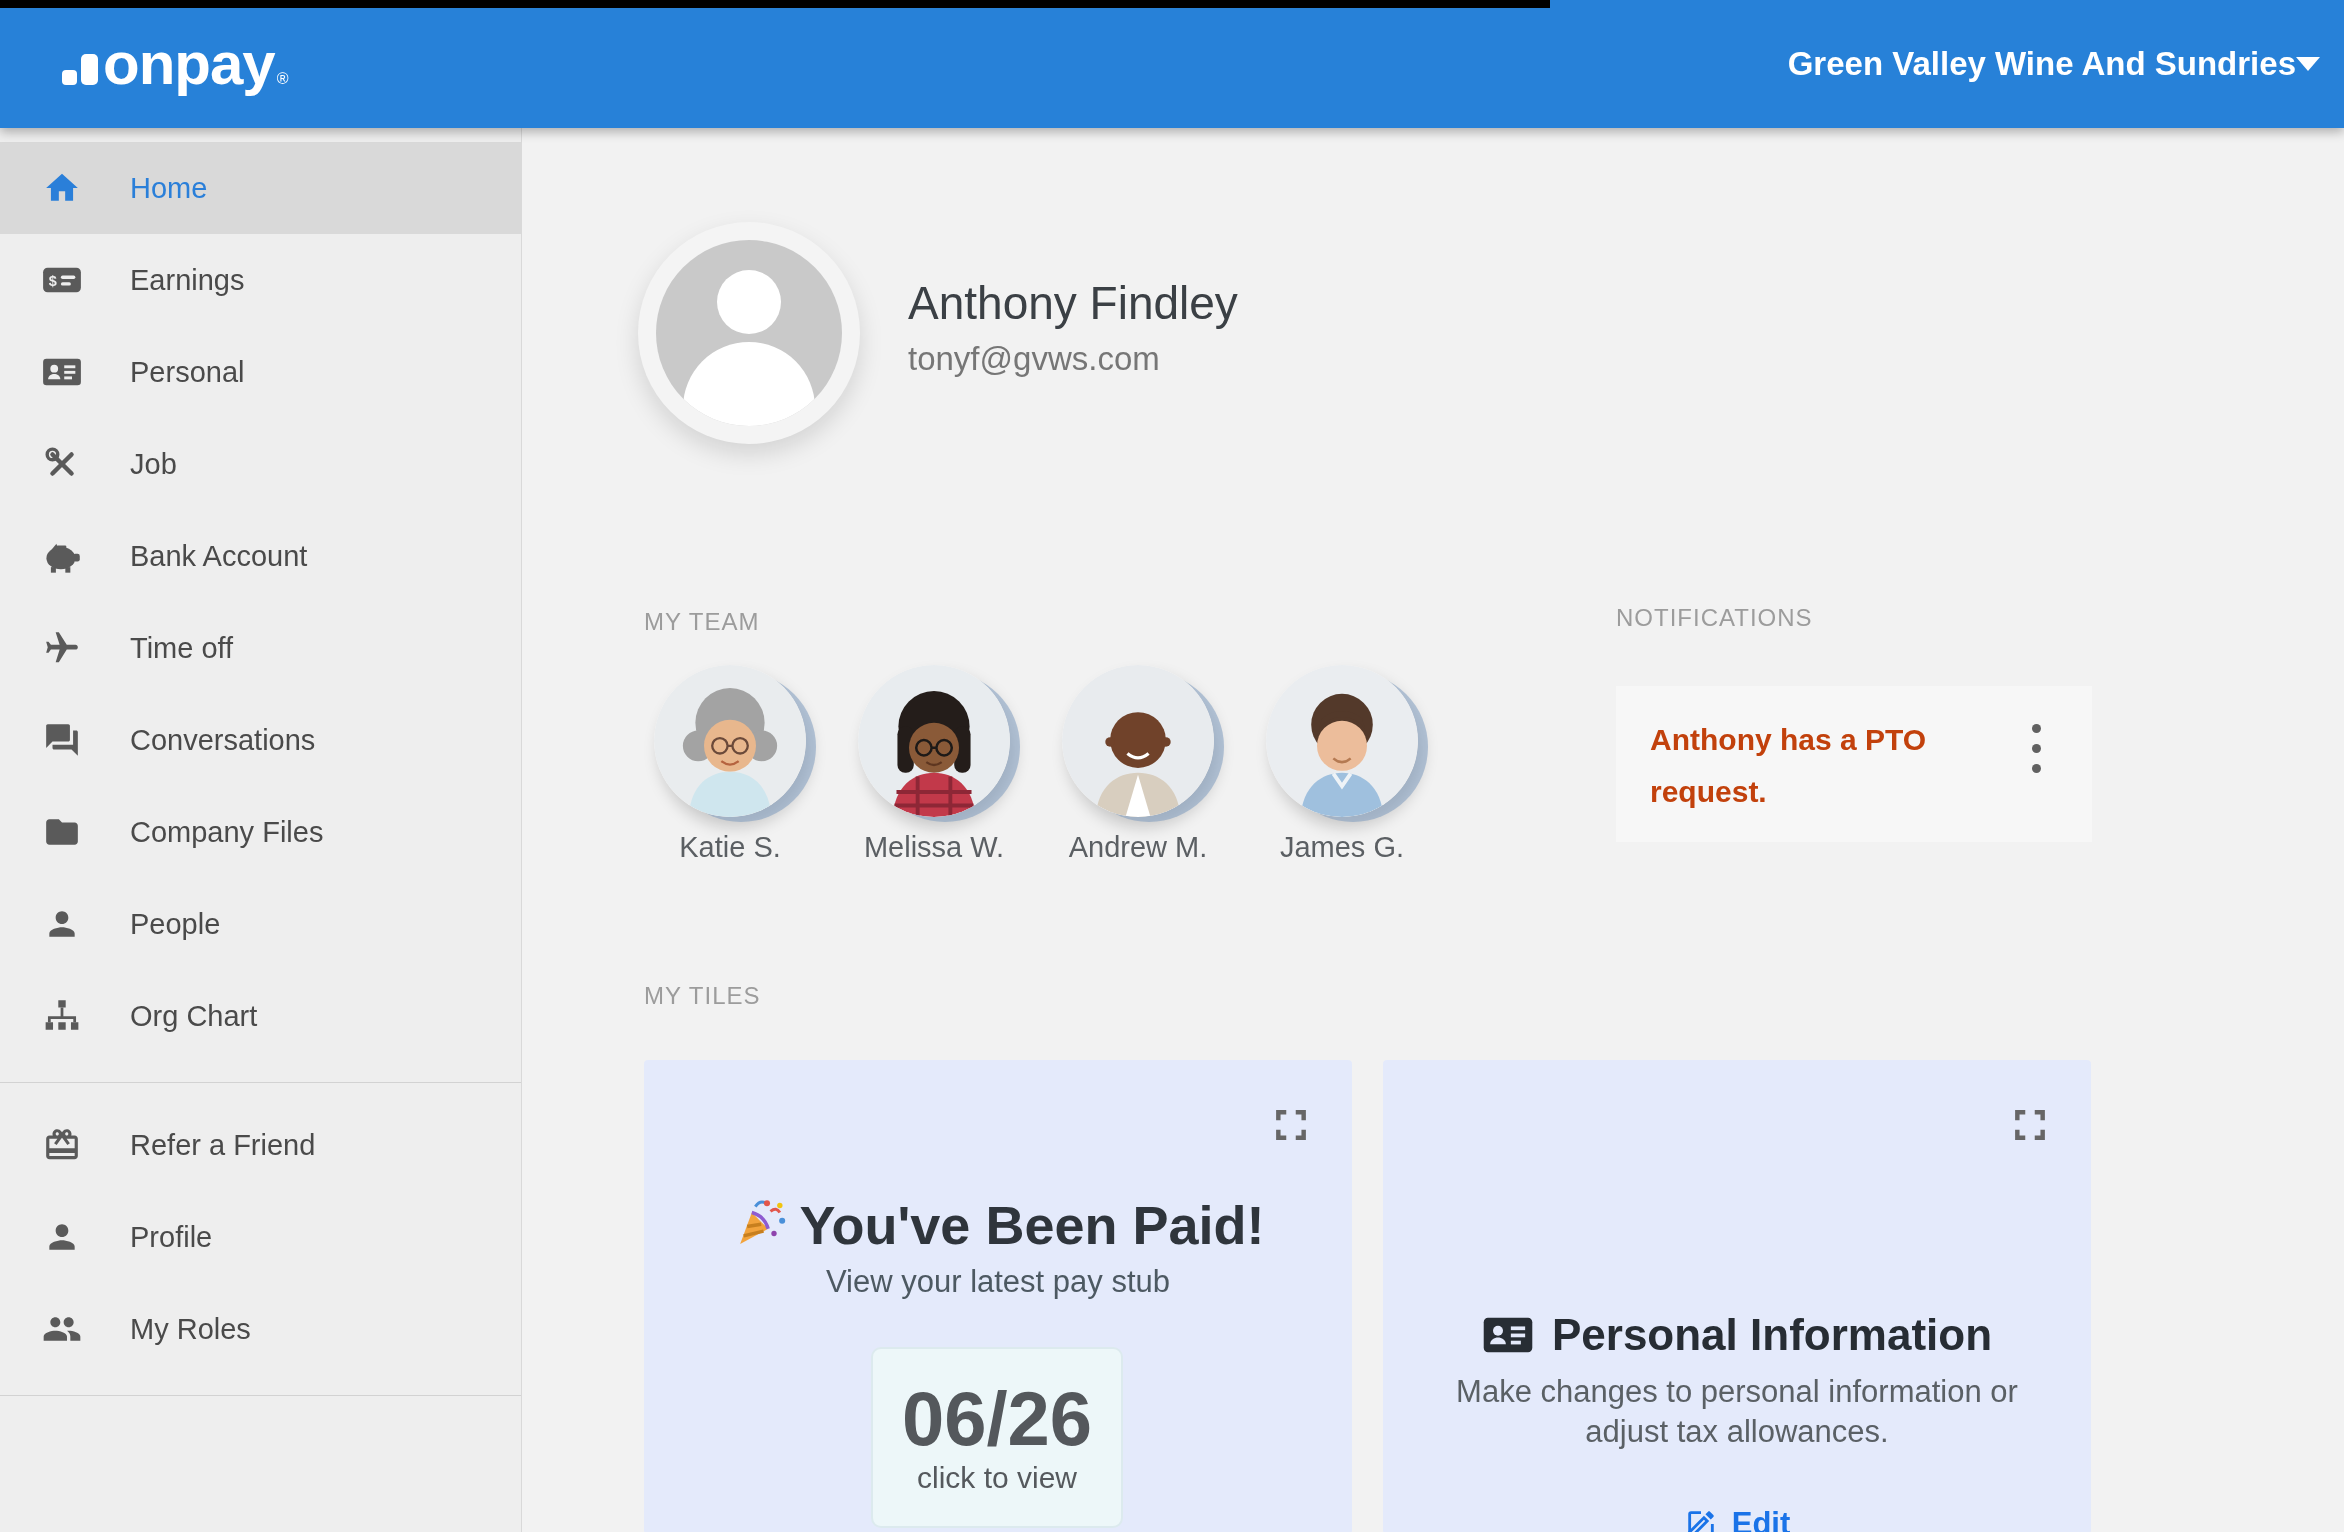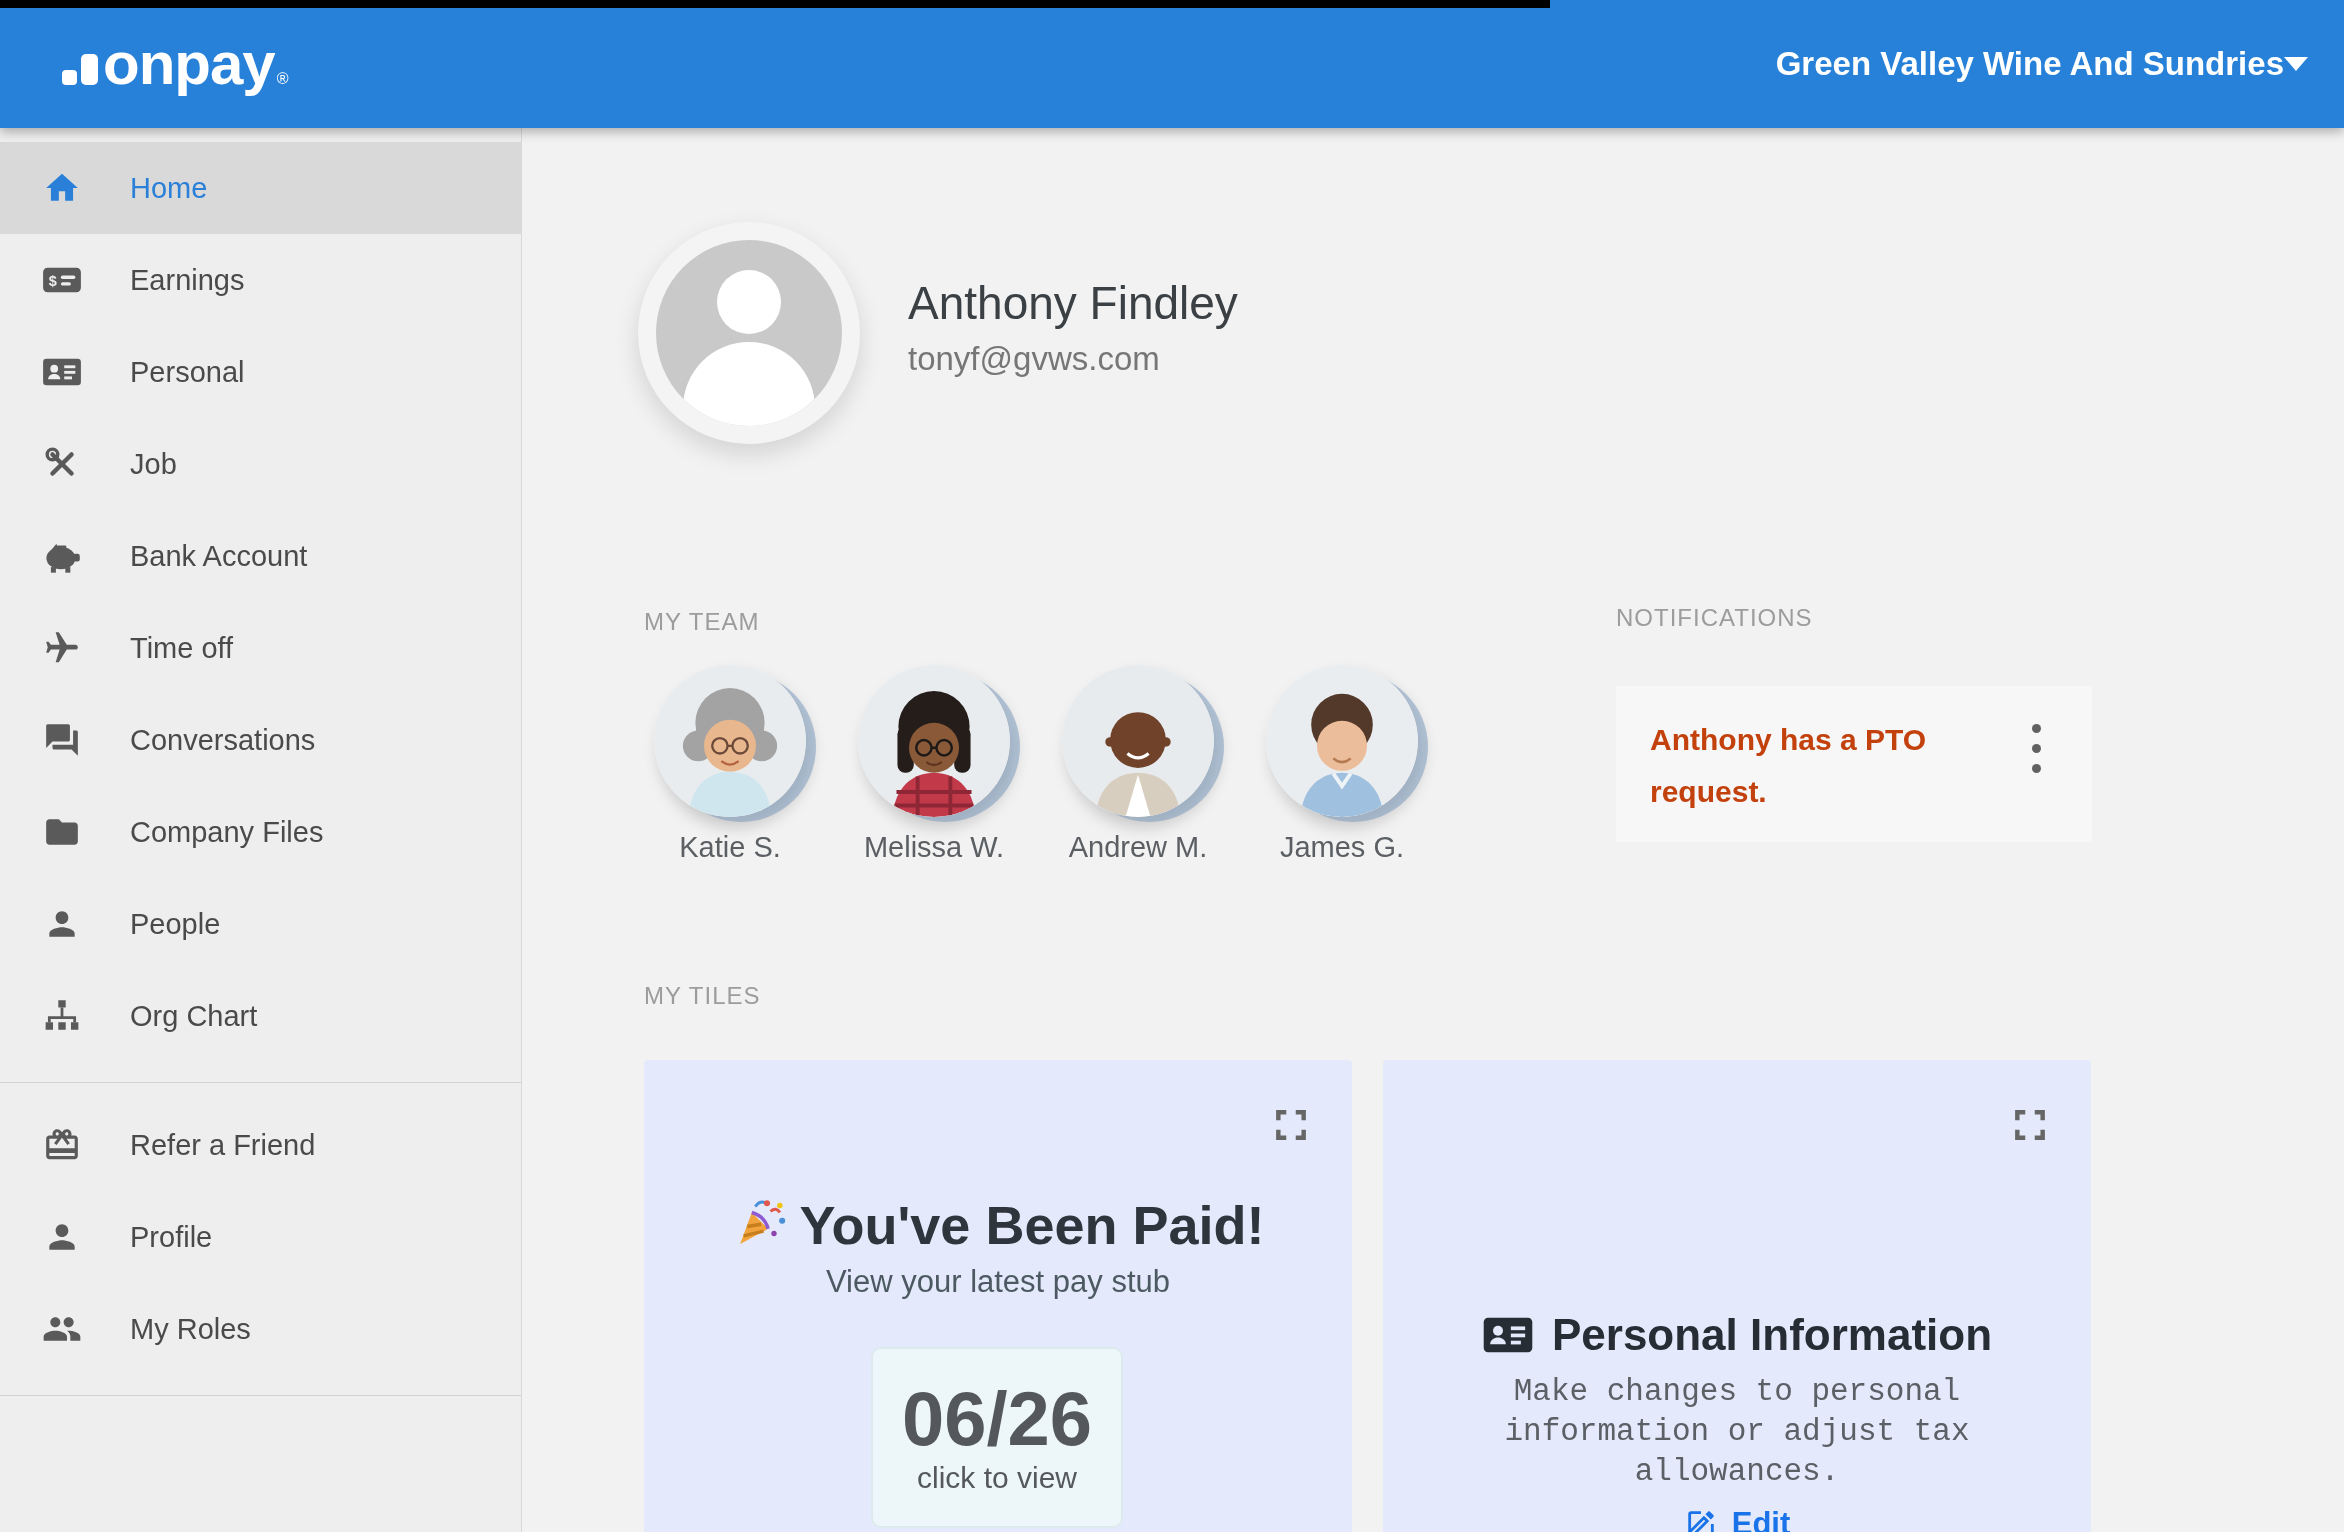--- a/index.html
+++ b/index.html
@@ -4,21 +4,21 @@
 <style>
   html,body{margin:0;padding:0;background:#ffffff;}
   *{box-sizing:border-box;}
   .stage{position:relative;width:2344px;height:1532px;overflow:hidden;
          background:#f2f2f2;font-family:"Liberation Sans",sans-serif;}
 
   
   .black-strip{position:absolute;left:0;top:0;width:1550px;height:8px;background:#000;z-index:9;}
   .topbar{position:absolute;left:0;top:0;width:2344px;height:128px;background:#2781d8;
           box-shadow:0 4px 10px rgba(0,0,0,.28);z-index:5;
-          display:flex;align-items:center;justify-content:space-between;padding:0 36px 0 62px;}
+          display:flex;align-items:center;justify-content:space-between;padding:0 24px 0 62px;}
   .logo{display:flex;align-items:flex-end;color:#fff;cursor:pointer;}
   .logo-mark{display:flex;align-items:flex-end;gap:4px;padding-bottom:9px;margin-right:5px;}
   .logo-sq-small{width:15px;height:15px;border-radius:4px;background:#fff;}
   .logo-sq-tall{width:17px;height:31px;border-radius:5px;background:#fff;}
   .logo-word{font-size:60px;font-weight:700;letter-spacing:-1px;line-height:1;}
   .logo-reg{font-size:16px;padding-bottom:6px;margin-left:2px;}
   .company{display:flex;align-items:center;color:#fff;font-size:33px;font-weight:700;cursor:pointer;}
   .caret-down{width:0;height:0;border-left:12px solid transparent;border-right:12px solid transparent;
               border-top:14px solid #fff;}
 
@@ -73,21 +73,21 @@
   .t1-title .emoji{margin-right:12px;transform:translateY(-2px);}
   .t1-sub{position:absolute;left:0;right:0;top:204px;text-align:center;font-size:31px;color:#4d5962;}
   .date-card{position:absolute;left:227px;top:287px;width:252px;height:181px;background:#edf7f9;
              border:2px solid #dceaee;border-radius:10px;text-align:center;cursor:pointer;}
   .date-value{margin-top:30px;font-size:76px;font-weight:700;color:#54585c;line-height:80px;}
   .date-caption{margin-top:2px;font-size:30px;color:#55595d;}
 
   .t2-title{position:absolute;left:0;right:0;top:250px;display:flex;align-items:center;justify-content:center;
             gap:18px;font-size:44px;font-weight:700;color:#272d34;}
   .t2-desc{position:absolute;left:70px;right:70px;top:312px;text-align:center;font-size:31px;
-           line-height:40px;color:#5a6065;font-family:Liberation Mono, monospace;}
+           line-height:40px;color:#5a6065;}
   .t2-edit{position:absolute;left:0;right:0;top:446px;display:flex;align-items:center;justify-content:center;
            gap:14px;font-size:31px;font-weight:700;color:#1a73e8;cursor:pointer;}
 </style>
 </head>
 <body>
 
 <div class="stage">
 
   <div class="black-strip"></div>
 

